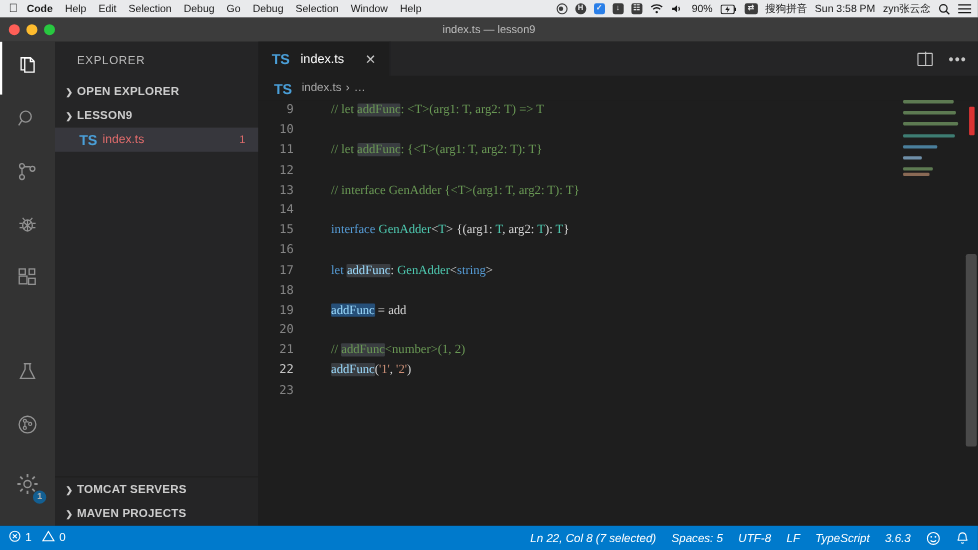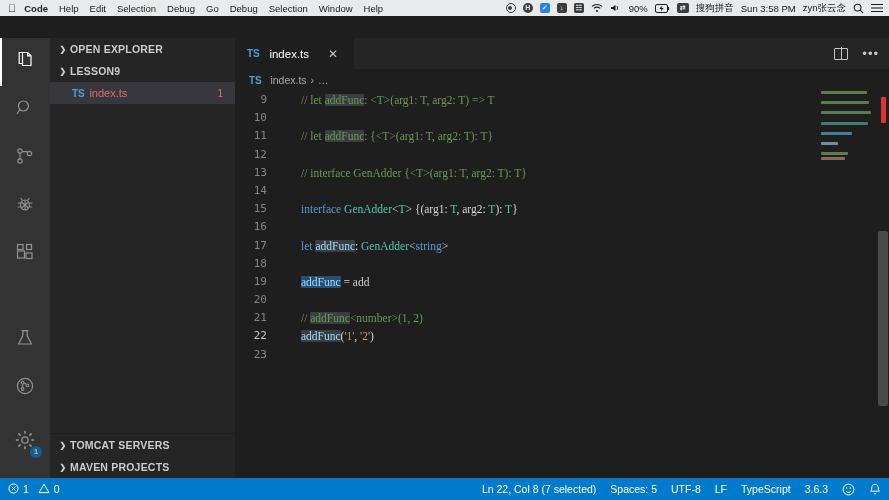--- a/index.html
+++ b/index.html
@@ -84,21 +84,21 @@
   .sb-section {
     height:22px; display:flex; align-items:center; padding-left:6px;
     font-size:10.5px; font-weight:bold; color:#cccccc; letter-spacing:.2px;
   }
   .chev { width:14px; text-align:center; font-size:8px; color:#cccccc; display:inline-block; }
   .sb-body { flex:1; }
   .file-row {
     height:22px; display:flex; align-items:center; padding-left:22px;
     font-size:11px; background:#37373d; color:#e06c6c; position:relative;
   }
-  .ts-ico { color:#4a9fd8; font-size:10px; font-weight:bold; margin-right:5px; letter-spacing:-.2px;}
+  .ts-ico { color:#4a9fd8; font-size:13px; font-weight:bold; margin-right:5px; letter-spacing:-.2px;}
   .file-count { position:absolute; right:12px; color:#e06c6c; font-size:10px; }
   .sb-bottom { border-top:1px solid #1e1e1e; }
 
   
   .editor-col { flex:1; display:flex; flex-direction:column; background:#1e1e1e; position:relative; }
 
   .tabbar { height:31px; background:#252526; display:flex; align-items:stretch; position:relative; }
   .tab {
     background:#1e1e1e; display:flex; align-items:center; gap:5px;
     padding:0 10px 0 12px; font-size:11.5px; color:#ffffff; min-width:120px;
@@ -150,21 +150,21 @@
   .scroll-thumb { position:absolute; right:1px; width:10px; background:#4a4a4a; border-radius:2px; }
   .ovw-mark { position:absolute; right:2px; width:8px; height:3px; background:#bbb; border-radius:1px; }
 
   
   .statusbar {
     position:absolute; bottom:0; left:0; width:889px; height:22px;
     background:#007acc; color:#ffffff; display:flex; align-items:center;
     font-size:10.5px; padding:0 8px;
   }
   .st-item { display:flex; align-items:center; gap:4px; margin-right:14px; white-space:nowrap; }
-  .st-right { margin-left:auto; display:flex; align-items:flex-start; }
+  .st-right { margin-left:auto; display:flex; align-items:flex-end;font-style:italic; }
   .st-right .st-item { margin-left:14px; margin-right:0; }
 </style>
 </head>
 <body>
 
 <div id="app">
 
   <div class="macbar">
     <span class="apple"></span>
     <span class="mitem bold">Code</span>
@@ -227,20 +227,28 @@
           <path d="M7.2 7.2l2.8 2.8" stroke="#1a1a1a" stroke-width="1.1"></path>
         </svg>
     </span>
     <span class="ritem">
       <svg width="12" height="10" viewBox="0 0 12 10">
           <path d="M0 1.5h12M0 5h12M0 8.5h12" stroke="#1a1a1a" stroke-width="1.1"></path>
         </svg>
     </span>
   </div>
 
+  <div class="titlebar">
+    <div class="traffic">
+      <span class="tl r"></span>
+      <span class="tl y"></span>
+      <span class="tl g"></span>
+    </div>
+    <div class="wtitle">index.ts — lesson9</div>
+  </div>
 
   <div class="main">
 
     <div class="activity">
       <div class="act-ico active">
         <span>
           <svg width="20" height="20" viewBox="0 0 20 20">
               <path d="M7.5 2.5h5.2L16 5.8v9.7H7.5z" stroke="#fff" stroke-width="1.2" fill="none"></path>
               <path d="M12.6 2.6v3.3H16" stroke="#fff" stroke-width="1.2" fill="none"></path>
               <path d="M12.5 2.5H4.2v11H7.5" stroke="#fff" stroke-width="1.2" fill="none"></path>
@@ -308,20 +316,21 @@
           <svg width="22" height="22" viewBox="0 0 22 22">
               <circle cx="11" cy="11" r="3.2" stroke="#ccc" stroke-width="1.3" fill="none"></circle>
               <path d="M11 1.8v3M11 17.2v3M1.8 11h3M17.2 11h3M4.4 4.4l2.2 2.2M15.4 15.4l2.2 2.2M17.6 4.4l-2.2 2.2M6.6 15.4l-2.2 2.2" stroke="#ccc" stroke-width="1.6" fill="none"></path>
             </svg>
         </span>
         <span class="badge">1</span>
       </div>
     </div>
 
     <div class="sidebar">
+      <div class="sb-title">EXPLORER</div>
 
       <div class="sb-section">
         <span class="chev">❯</span>
         <span>OPEN EXPLORER</span>
       </div>
 
       <div class="sb-section">
         <span class="chev">❯</span>
         <span>LESSON9</span>
       </div>

